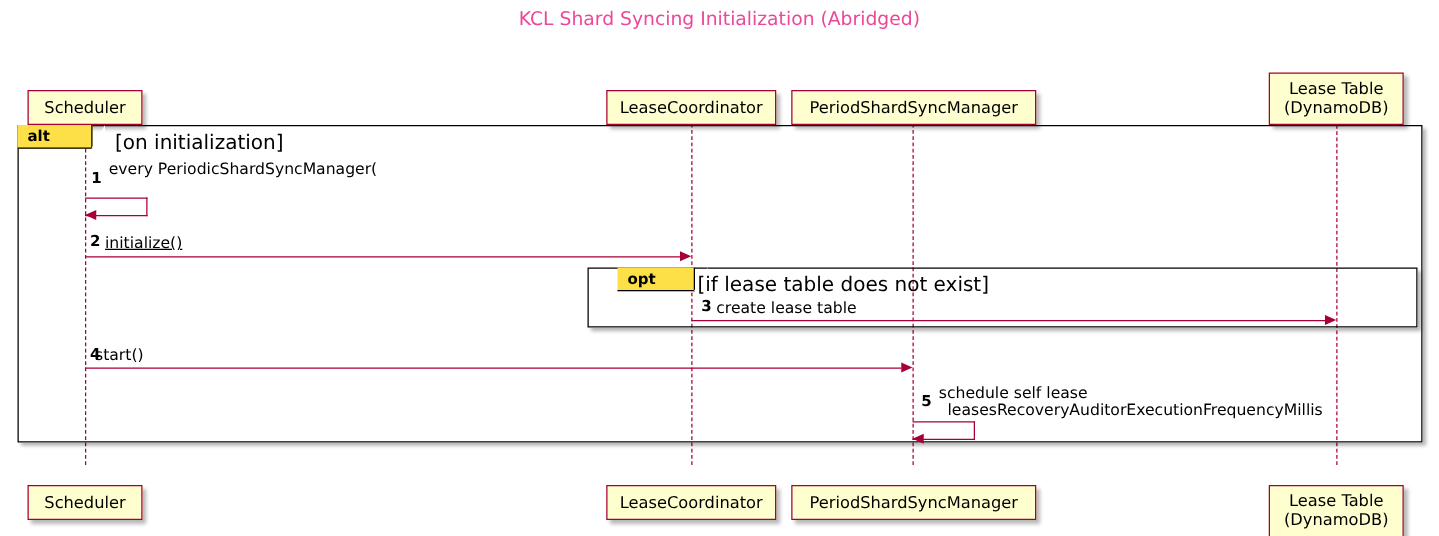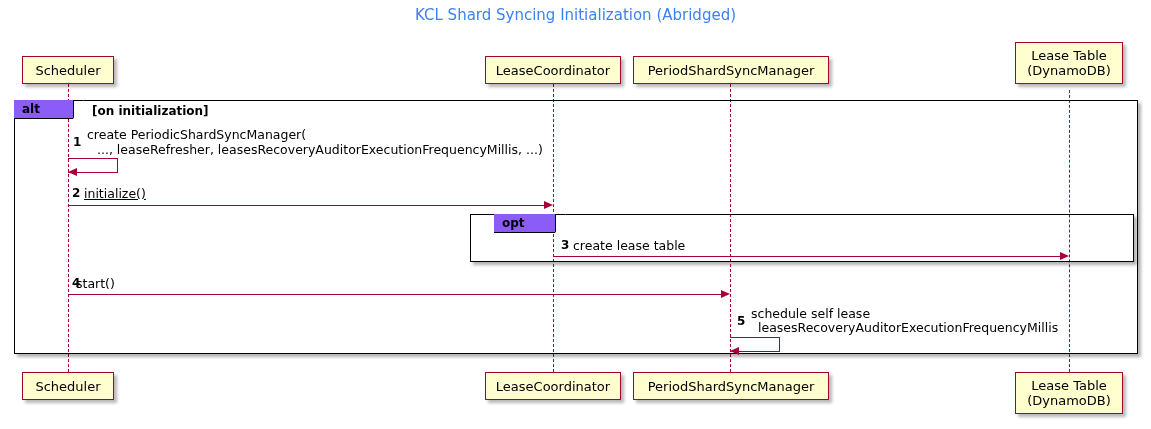--- a/index.html
+++ b/index.html
@@ -21,38 +21,39 @@
     height: 429px;
   }
   
   .title {
     position: absolute;
     left: 0;
     top: 6px;
     width: 1151px;
     text-align: center;
     font-size: 15px;
-    color: #3b82f6;
+    color: #ec4899;
     white-space: nowrap;
   }
   
   .participant {
     position: absolute;
     background: #FEFECE;
     border: 1.5px solid #A80036;
     box-shadow: 3px 3px 3px rgba(0,0,0,0.28);
     color: #000000;
     font-size: 13px;
     text-align: center;
     line-height: 15px;
     display: flex;
     align-items: center;
     justify-content: center;
     box-sizing: border-box;
     padding: 3px 7px;
+    margin-top: 16px;
   }
   .participant span { display: block; white-space: nowrap; }
   
   .lifeline {
     position: absolute;
     width: 0;
     border-left: 1.4px dashed #A80036;
   }
   
   .frame {
@@ -63,38 +64,38 @@
     box-shadow: 3px 3px 3px rgba(0,0,0,0.30);
   }
   .frame-label {
     position: absolute;
     border-right: 1.6px solid #000000;
     border-bottom: 1.6px solid #000000;
     box-sizing: border-box;
     font-size: 12px;
     font-weight: bold;
     color: #000000;
-    background: #8b5cf6;
+    background: #fde047;
     padding: 2px 8px 2px 8px;
     line-height: 14px;
   }
   .frame-label::after {
     content: "";
     position: absolute;
     right: -11px;
     top: 0;
     width: 0; height: 0;
     border-style: solid;
     border-width: 0 0 19px 11px;
     border-color: transparent transparent #ffffff transparent;
   }
   .guard {
     position: absolute;
-    font-size: 12px;
-    font-weight: bold;
+    font-size: 16px;
+    font-weight: normal;
     color: #000000;
     white-space: nowrap;
   }
   
   .msg-line {
     position: absolute;
     height: 0;
     border-top: 1.4px solid #A80036;
   }
   .arrow-right {
@@ -170,33 +171,33 @@
   </div>
   <div class="participant" style="left:1015px; top:372px; width:108px; height:42px; flex-direction:column;">
     <span>Lease Table</span>
     <span>(DynamoDB)</span>
   </div>
 
   <div class="frame" style="left:14px; top:100px; width:1124px; height:254px;"></div>
   <div class="frame-label" style="left:14px; top:100px; width:60px; height:19px;">alt</div>
   <div class="guard" style="left:92px; top:104px;">[on initialization]</div>
 
-  <div class="msg-text" style="left:87px; top:127px;">create PeriodicShardSyncManager(</div>
-  <div class="msg-text" style="left:97px; top:142px;">..., leaseRefresher, leasesRecoveryAuditorExecutionFrequencyMillis, ...)</div>
+  <div class="msg-text" style="left:87px; top:127px;">every PeriodicShardSyncManager(</div>
   <div class="msg-num" style="left:73px; top:135px;">1</div>
   <div class="selfloop" style="left:68px; top:158px; width:50px; height:15px;"></div>
   <div class="arrow-left" style="left:68px; top:168px;"></div>
 
   <div class="msg-num" style="left:72px; top:186px;">2</div>
   <div class="msg-text" style="left:84px; top:186px;text-decoration:underline;">initialize()</div>
   <div class="msg-line" style="left:68px; top:205px; width:476px;"></div>
   <div class="arrow-right" style="left:544px; top:200.5px;"></div>
 
   <div class="frame" style="left:470px; top:214px; width:664px; height:48px;"></div>
   <div class="frame-label" style="left:470px; top:214px; width:62px; height:19px;margin-left:24px;">opt</div>
+  <div class="guard" style="left:558px; top:218px;">[if lease table does not exist]</div>
 
   <div class="msg-num" style="left:561px; top:238px;">3</div>
   <div class="msg-text" style="left:573px; top:238px;">create lease table</div>
   <div class="msg-line" style="left:553px; top:256px; width:507px;"></div>
   <div class="arrow-right" style="left:1060px; top:251.5px;"></div>
 
   <div class="msg-num" style="left:72px; top:276px;">4</div>
   <div class="msg-text" style="left:76px; top:276px;text-align:center;">start()</div>
   <div class="msg-line" style="left:68px; top:294px; width:653px;"></div>
   <div class="arrow-right" style="left:721px; top:289.5px;"></div>

